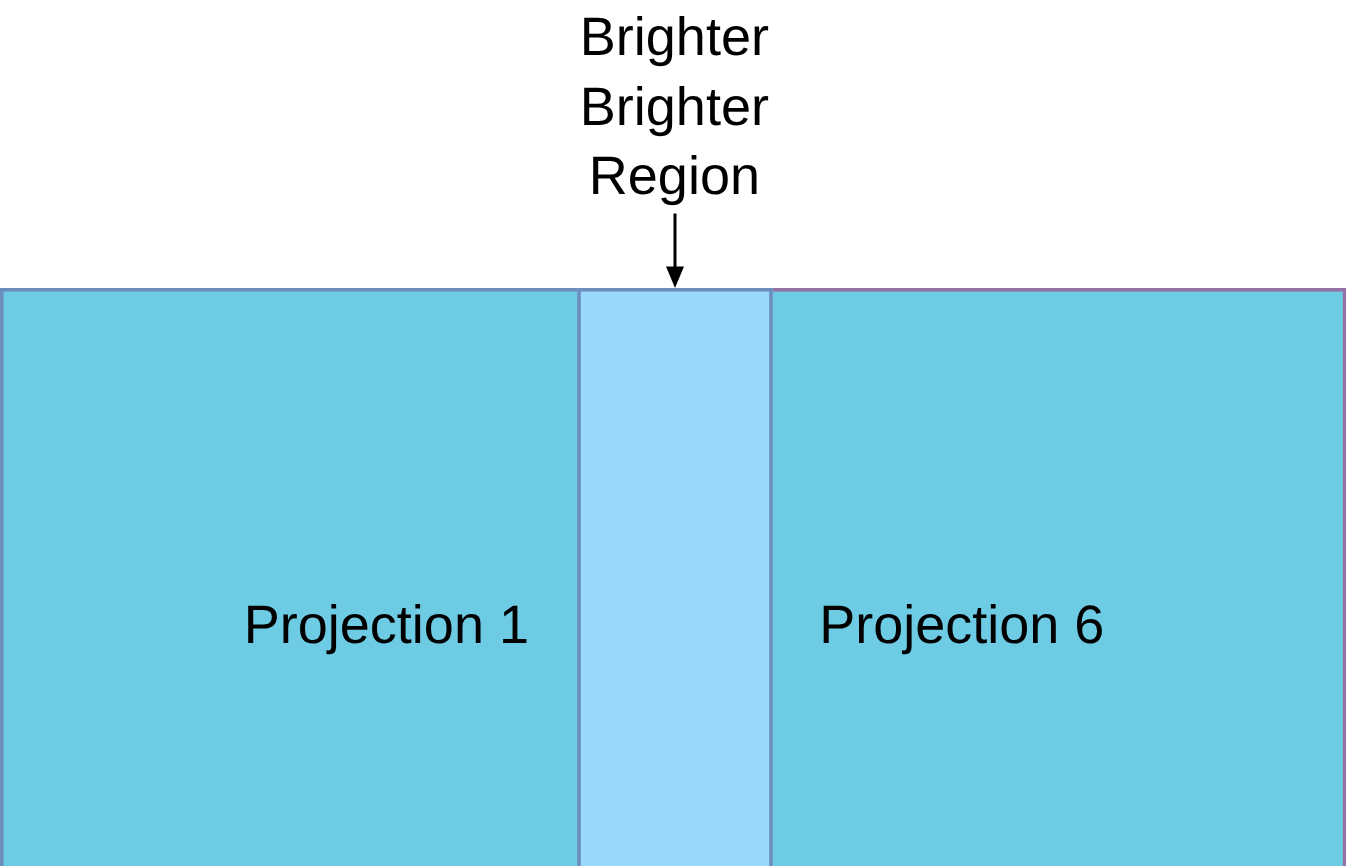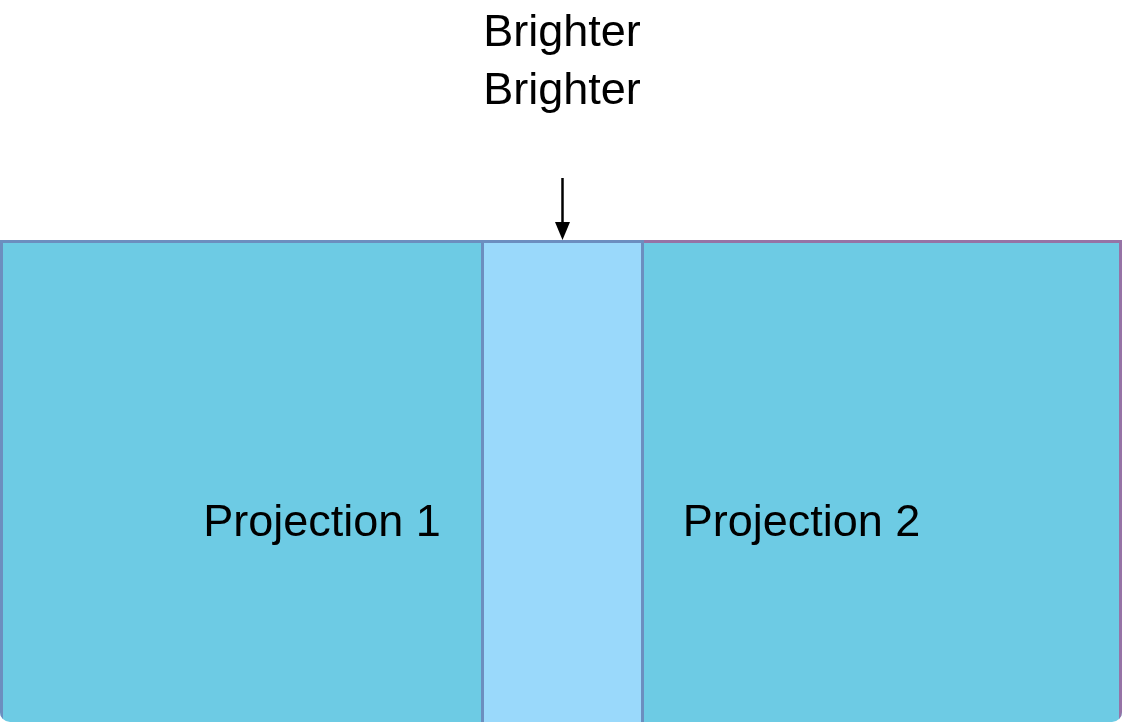--- a/index.html
+++ b/index.html
@@ -8,21 +8,20 @@
     background: var(--background, #ffffff);
   }
   .canvas {
     position: relative;
     width: 1122px;
     height: 722px;
     background: var(--background, #ffffff);
     overflow: hidden;
     font-family: "Liberation Sans", sans-serif;
     color: var(--text, #000000);
-    border-radius: 10px;
   }
 
   
   .annotation {
     position: absolute;
     left: 412px;
     top: 2px;
     width: 300px;
     text-align: center;
     font-size: 45px;
@@ -82,29 +81,30 @@
   .proj2 .region-label { position: relative; z-index: 4; }
 </style>
 </head>
 <body>
 
 <div class="canvas">
 
   <div class="annotation">
     <span class="line">Brighter</span>
     <span class="line">Brighter</span>
+    <span class="line">Region</span>
   </div>
 
   <svg class="arrow-svg" viewBox="0 0 31 67" xmlns="http://www.w3.org/2000/svg">
     <line x1="15.5" y1="4" x2="15.5" y2="50" stroke="#000000" stroke-width="2.5"></line>
     <polygon points="15.5,66 8,48 23,48" fill="#000000"></polygon>
   </svg>
 
   <div class="region proj2">
-    <span class="region-label">Projection 2</span>
+    <span class="region-label">Projection 6</span>
   </div>
 
   <div class="region proj1">
     <span class="region-label">Projection 1</span>
   </div>
 
   <div class="region overlap"></div>
 
 </div>
 

